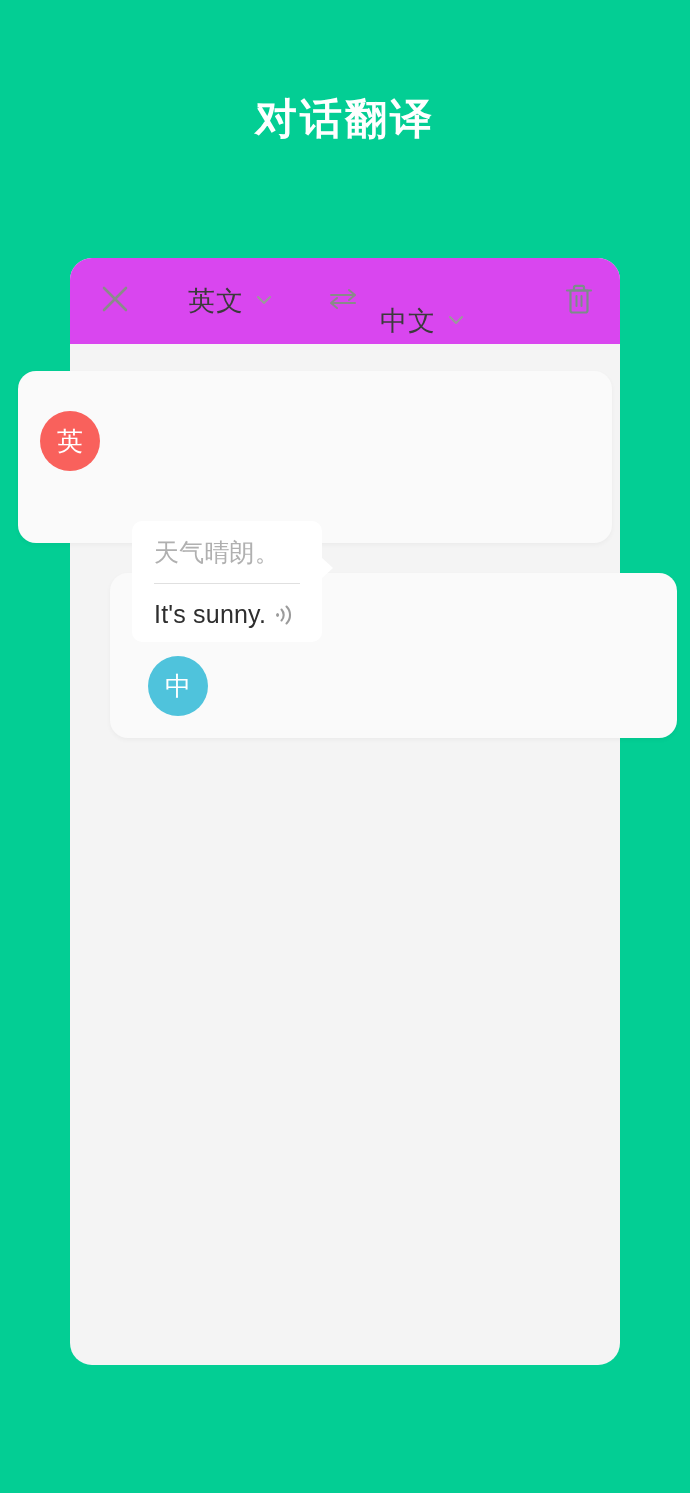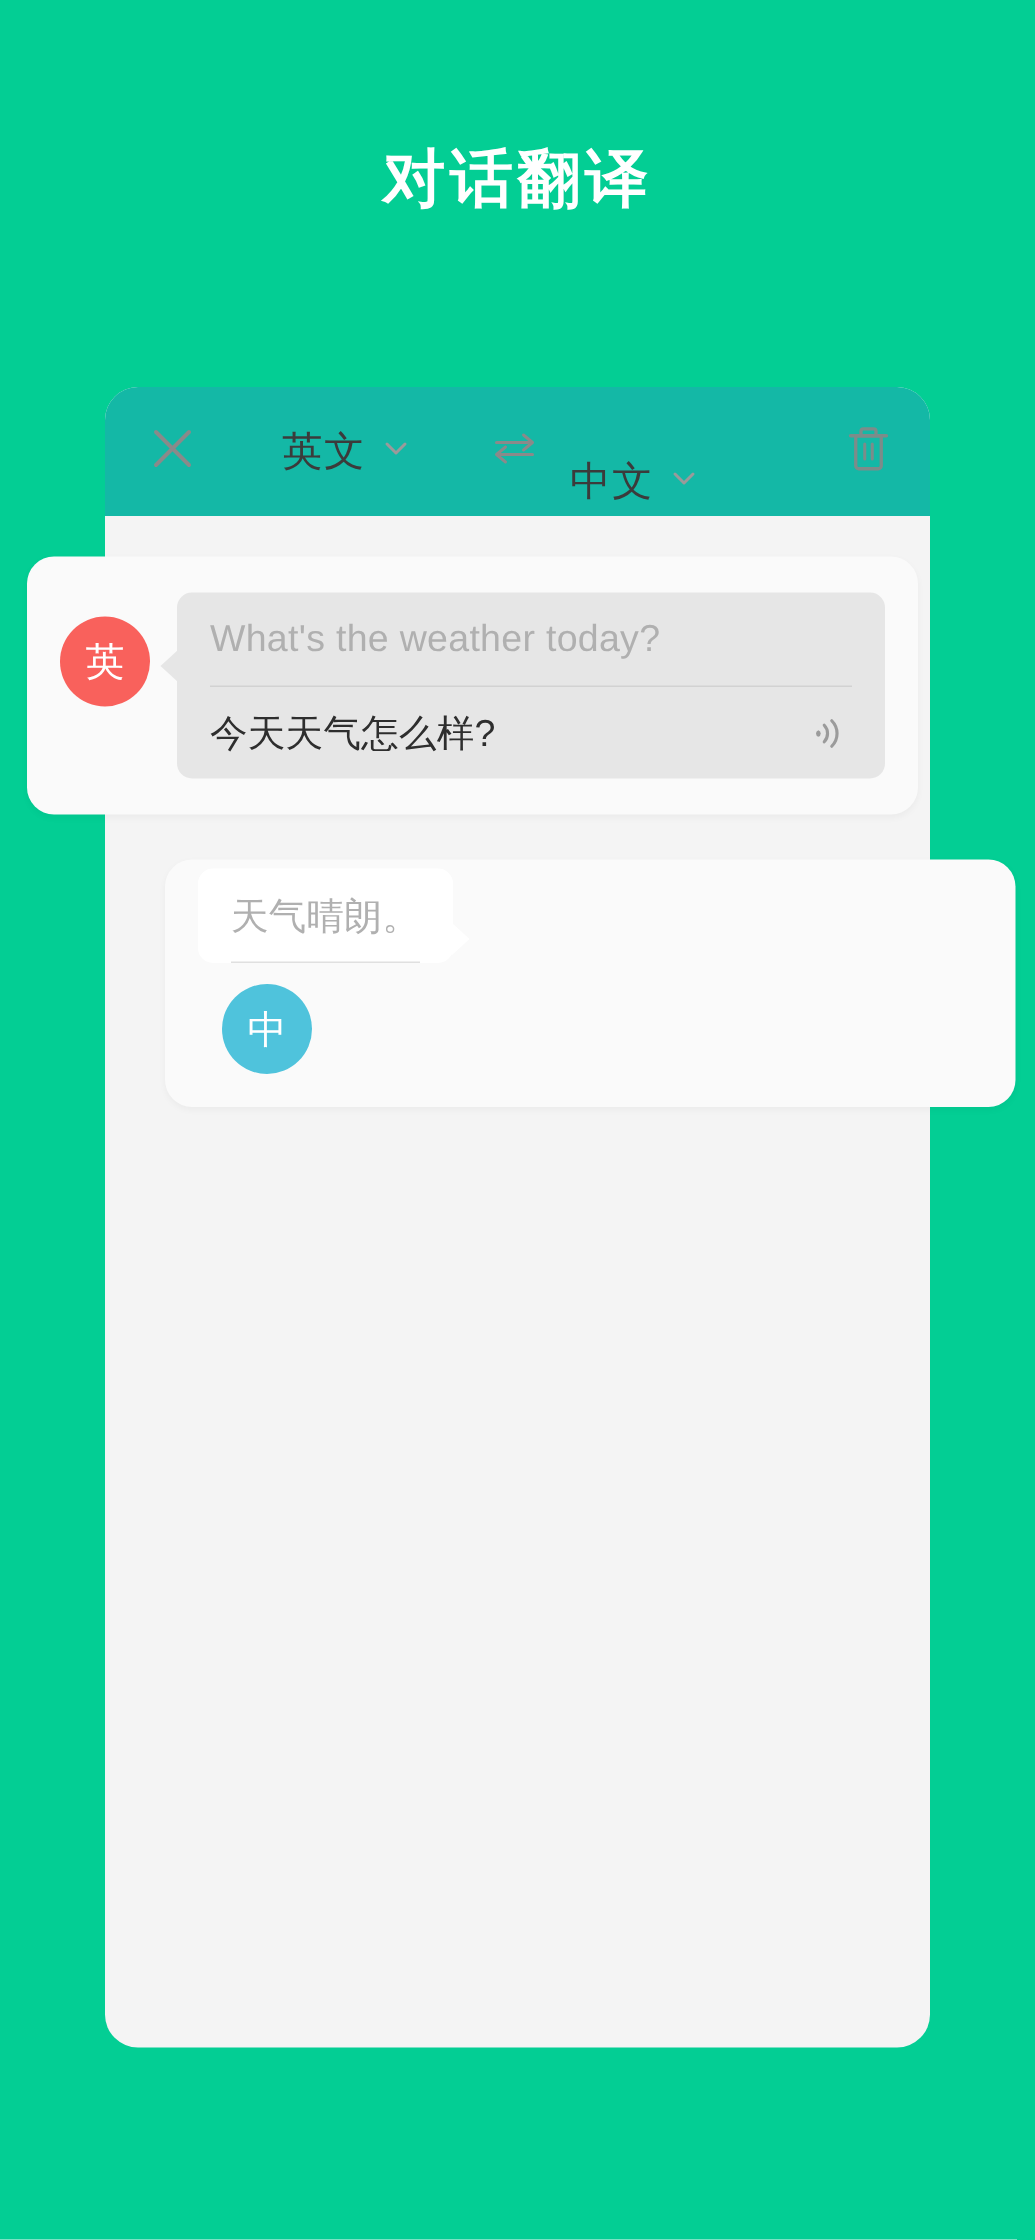--- a/index.html
+++ b/index.html
@@ -41,21 +41,21 @@
     border-radius: 22px 22px 22px 22px;
   }
 
   
   .toolbar {
     position: absolute;
     left: 0;
     top: 0;
     width: 550px;
     height: 86px;
-    background: #14b8a6;
+    background: #d946ef;
     border-radius: 22px 22px 0 0;
     display: flex;
     align-items: center;
   }
 
   .tb-close {
     position: absolute;
     left: 22px;
     top: 20px;
     width: 46px;
@@ -281,39 +281,35 @@
     </div>
 
   </div>
 
 </div>
 
 <div class="msg-row left">
 
   <div class="avatar src-av">英</div>
 
-  <div class="bubble gray">
-    <div class="bubble-top">What's the weather today?</div>
+
+</div>
+
+<div class="msg-row right">
+
+  <div class="bubble white">
+    <div class="bubble-top">天气晴朗。</div>
     <div class="bubble-divider"></div>
     <div class="bubble-bot">
-      <span>今天天气怎么样?</span>
+      <span>It's sunny.</span>
       <span class="speaker-icon">
         <svg width="30" height="30" viewBox="0 0 30 30">
           <path d="M8 15 a2.2 2.2 0 0 1 1.6 -2.1 a2.2 2.2 0 0 1 0 4.2 A2.2 2.2 0 0 1 8 15 z" fill="#9b9b9b"></path>
           <path d="M13.5 9.5 a8 8 0 0 1 0 11" fill="none" stroke="#9b9b9b" stroke-width="2.1" stroke-linecap="round"></path>
           <path d="M18.5 6.5 a12 12 0 0 1 0 17" fill="none" stroke="#9b9b9b" stroke-width="2.1" stroke-linecap="round"></path>
         </svg>
       </span>
     </div>
   </div>
 
+  <div class="avatar dst-av">中</div>
+
 </div>
 
-<div class="msg-row right">
-
-  <div class="bubble white">
-    <div class="bubble-top">天气晴朗。</div>
-    <div class="bubble-divider"></div>
-  </div>
-
-  <div class="avatar dst-av">中</div>
-
-</div>
-
 </body></html>

